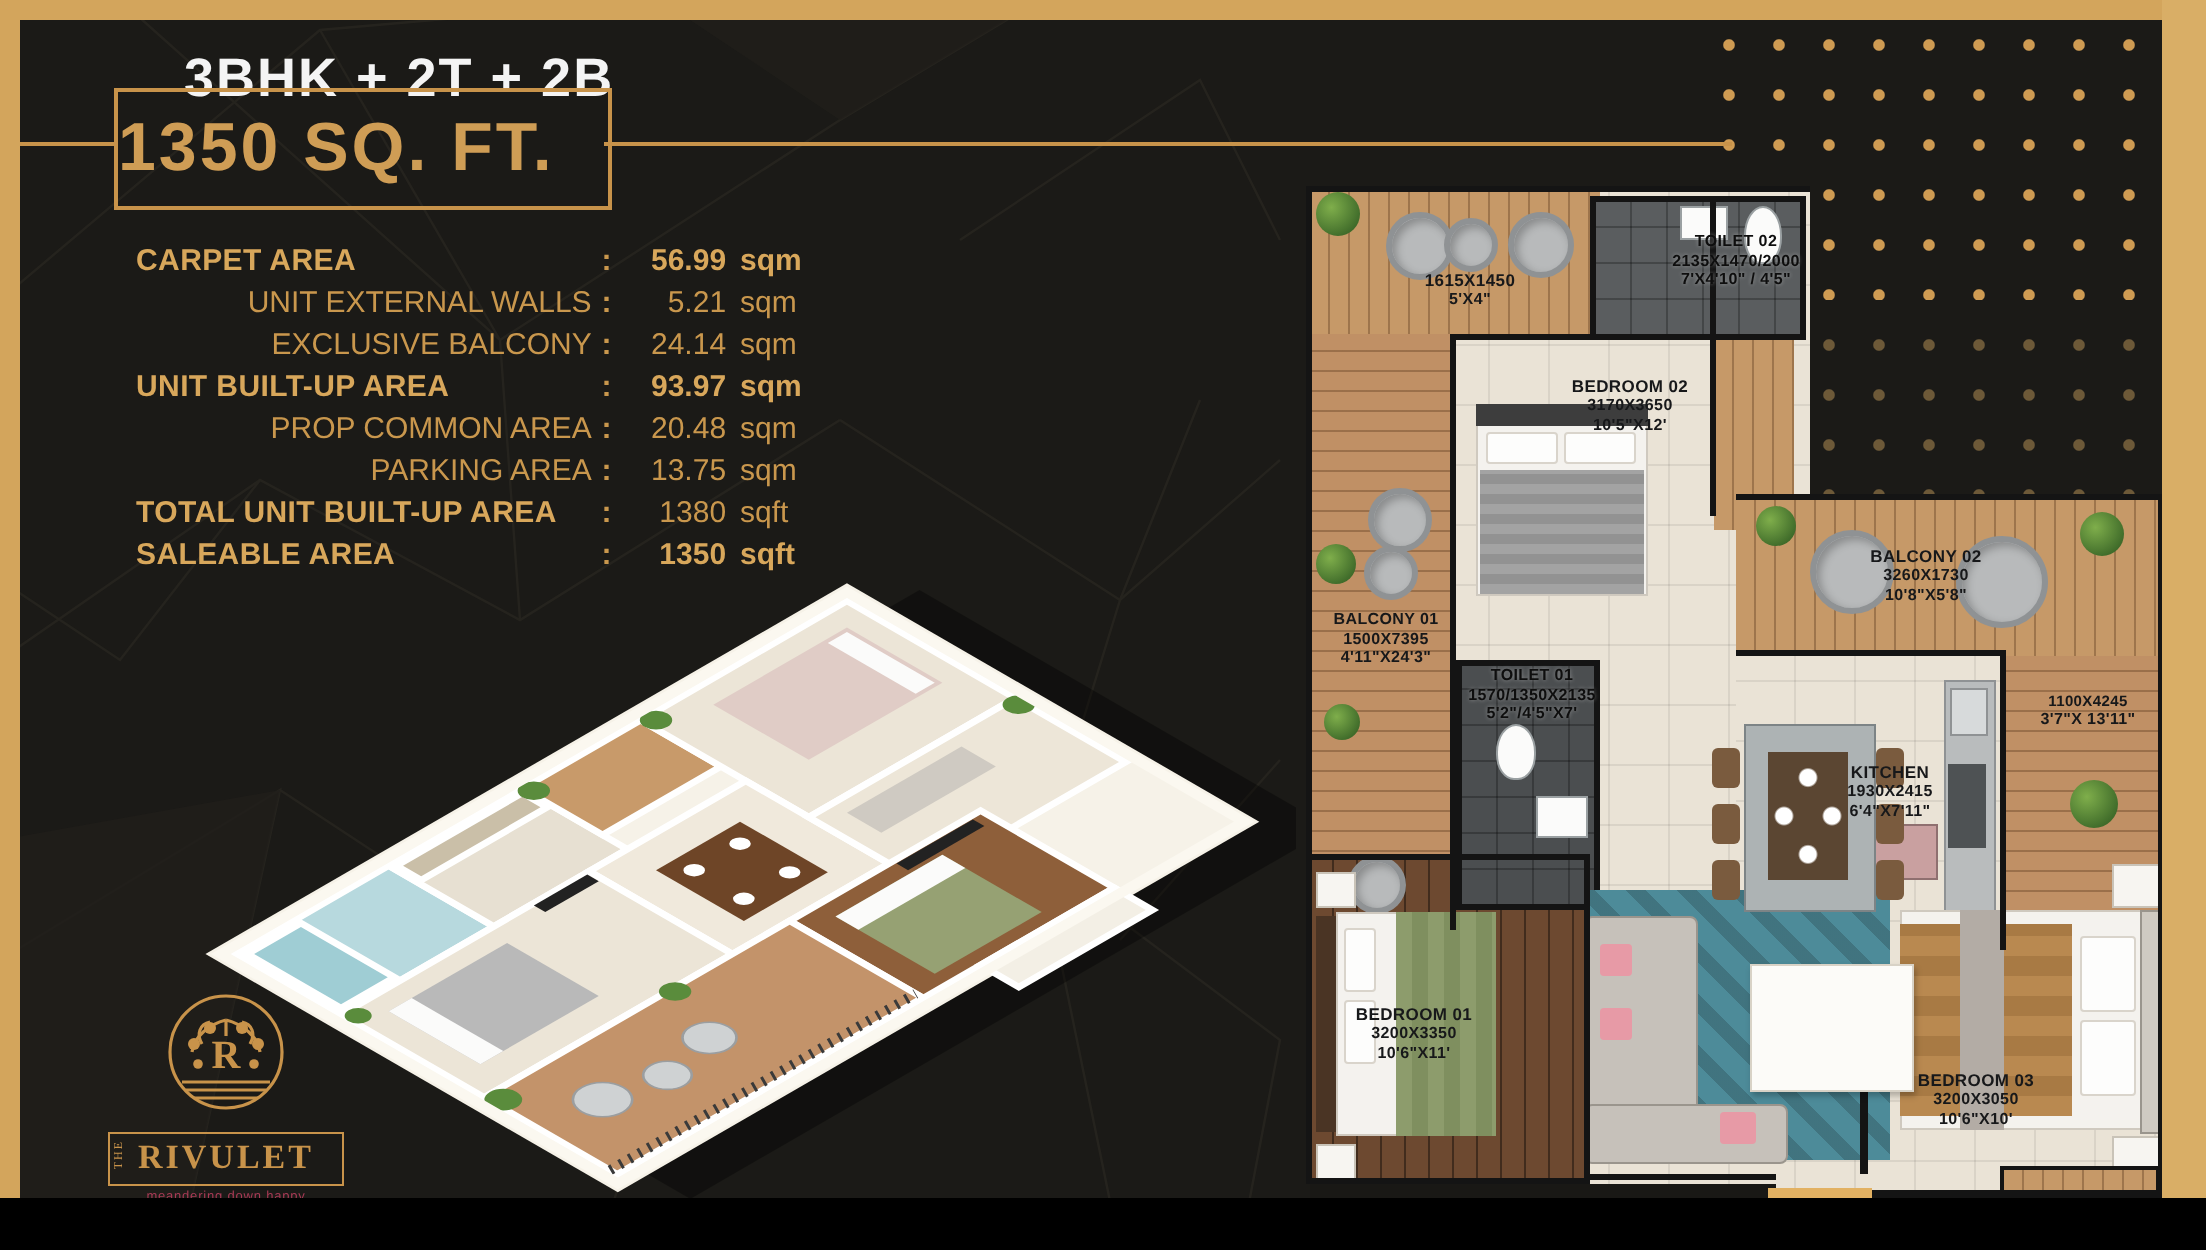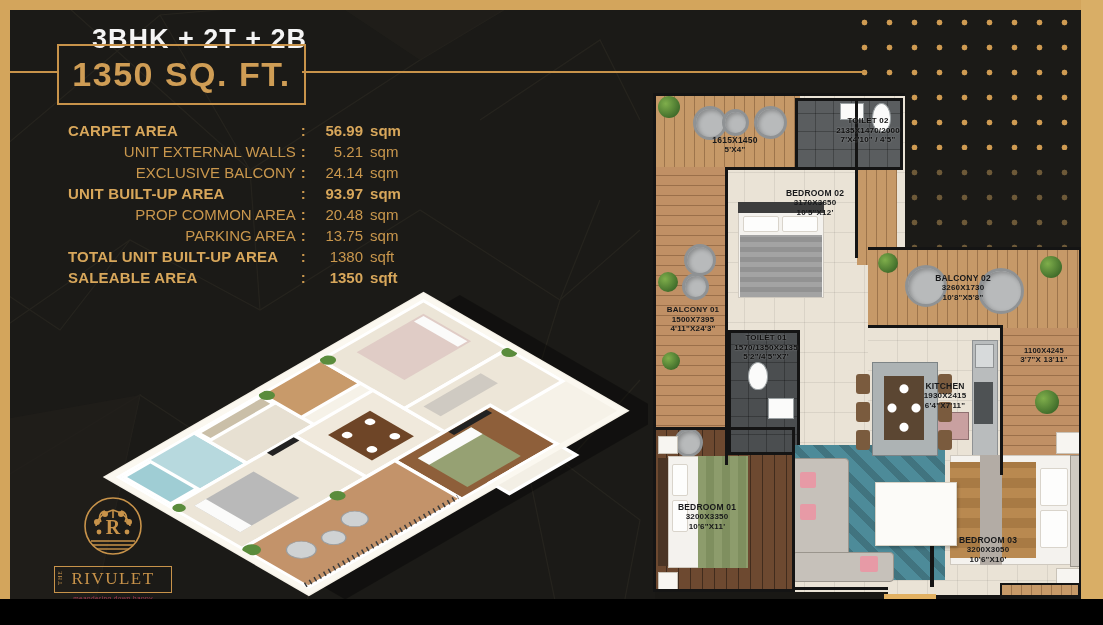--- a/index.html
+++ b/index.html
@@ -16,41 +16,41 @@
   .facets{left:0;top:0;z-index:0;}
   
   .dots{z-index:1;background-image:radial-gradient(circle, #cf9b52 2.6px, rgba(0,0,0,0) 3.2px);
         background-size:25px 25px;}
   .dots.bright{left:852px;top:10px;width:232px;height:140px;}
   .dots.dim{left:852px;top:160px;width:232px;height:400px;
         background-image:radial-gradient(circle, #6d5938 2.6px, rgba(0,0,0,0) 3.2px);}
   
   .unit-type{left:92px;top:24px;color:#f4f4f4;font-size:27px;font-weight:700;letter-spacing:1px;z-index:3;}
   .headline-box{left:57px;top:44px;width:245px;height:57px;border:2px solid #c8934a;z-index:3;
-                display:flex;align-items:center;justify-content:center;}
+                display:flex;align-items:center;justify-content:flex-start;}
   .headline{color:#cf9d55;font-size:34px;font-weight:700;letter-spacing:1.5px;}
   .hline{height:2px;background:#c8934a;top:71px;z-index:2;}
   .hline.l{left:10px;width:47px;}
   .hline.r{left:302px;width:564px;}
   
   .area-details{left:68px;top:120px;width:345px;z-index:3;}
   .ad-row{display:flex;height:21px;align-items:center;color:#c9974d;font-size:15px;}
   .ad-label{width:244px;text-align:left;}
   .ad-row.indent .ad-label{text-align:right;}
   .ad-row.hl .ad-label{font-weight:700;color:#d8a75b;letter-spacing:.2px;}
   .ad-colon{width:16px;text-align:center;font-weight:700;}
   .ad-value{width:56px;text-align:right;}
   .ad-unit{width:46px;padding-left:7px;text-align:left;}
   .vbold{font-weight:700;color:#d8a75b;}
   
   .logo{left:48px;top:492px;width:130px;z-index:3;text-align:center;}
   .logo-box{margin:2px auto 0;width:108px;border:1.5px solid #c8934a;padding:2px 4px 3px;position:relative;}
   .logo-the{position:absolute;left:2px;top:3px;font-size:6px;color:#c8934a;letter-spacing:1px;
             writing-mode:vertical-rl;transform:rotate(180deg);font-family:"Liberation Serif",serif;}
-  .logo-brand{font-family:"Liberation Serif",serif;font-weight:400;color:#c8934a;font-size:17px;letter-spacing:1.5px;}
+  .logo-brand{font-family:"Liberation Serif",serif;font-weight:700;color:#c8934a;font-size:17px;letter-spacing:1.5px;}
   .logo-tagline{margin-top:2px;font-size:6.5px;color:#a83a55;letter-spacing:.4px;
                 display:flex;align-items:center;justify-content:center;gap:4px;}
   .logo-tagline:before,.logo-tagline:after{content:"";width:14px;height:1px;background:#a83a55;}
   
   .plan{left:650px;top:90px;width:435px;height:528px;z-index:2;}
   .plan .abs{position:absolute;}
   .tile{background-color:#eae3d6;
         background-image:repeating-linear-gradient(0deg, rgba(0,0,0,0) 0 29px, rgba(0,0,0,.07) 29px 30px),
                          repeating-linear-gradient(90deg, rgba(0,0,0,0) 0 29px, rgba(0,0,0,.07) 29px 30px);}
   .woodv{background-color:#c69968;

